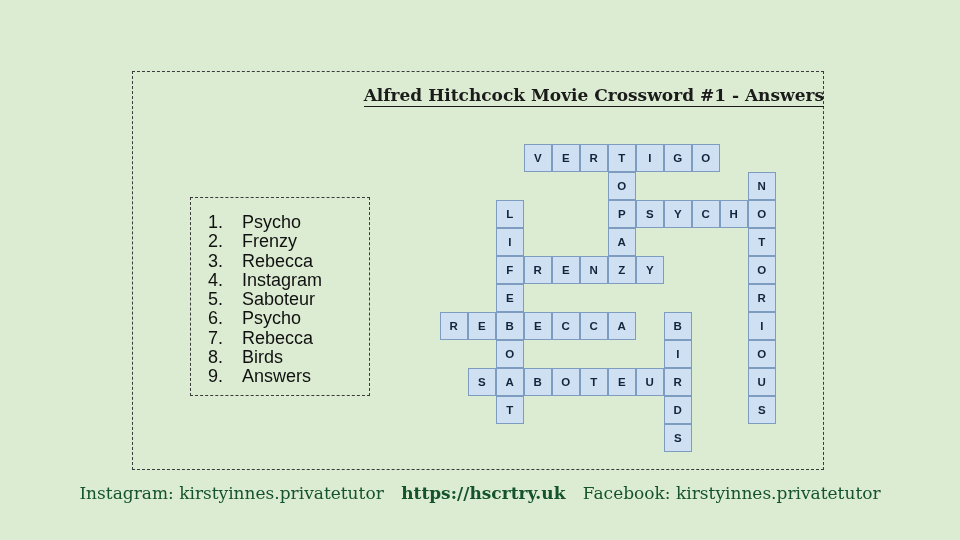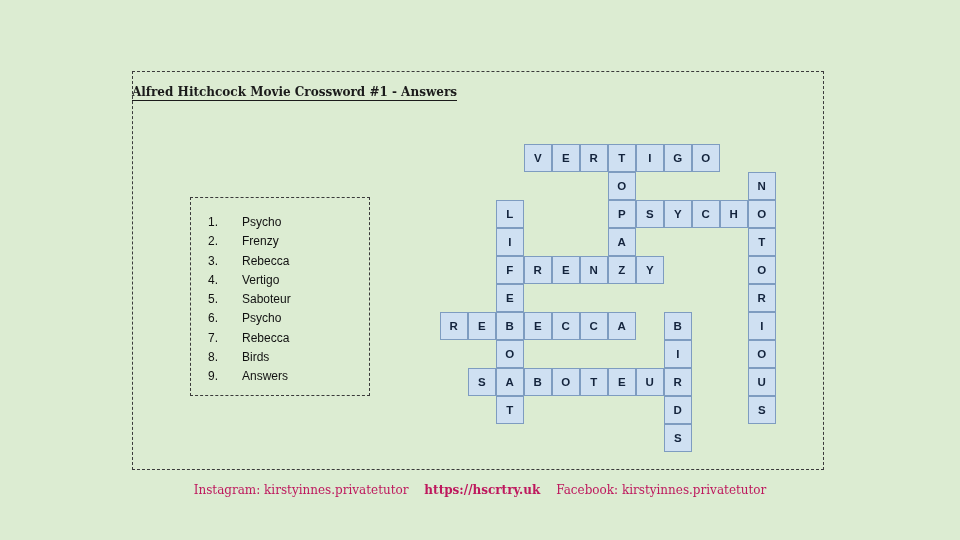--- a/index.html
+++ b/index.html
@@ -27,24 +27,24 @@
     width: 692px;
     height: 399px;
     border: 1.5px dashed #3a3a3a;
     box-sizing: border-box;
   }
   #page-title {
     position: absolute;
     left: 132px;
     top: 85px;
     width: 692px;
-    text-align: left;
+    text-align: right;
     font-family: "DejaVu Serif", serif;
     font-weight: bold;
-    font-size: 12px;
+    font-size: 17px;
     color: #1b1b1b;
   }
   #page-title span {
     border-bottom: 1.5px solid #1b1b1b;
     padding-bottom: 1px;
   }
   #answers-box {
     position: absolute;
     left: 190px;
     top: 197px;
@@ -53,21 +53,21 @@
     border: 1.5px dashed #3a3a3a;
     box-sizing: border-box;
   }
   #answers-list {
     position: absolute;
     left: 208px;
     top: 213px;
     margin: 0;
     padding: 0;
     list-style: none;
-    font-size: 12px;
+    font-size: 18px;
     color: #111;
     line-height: 19.3px;
   }
   #answers-list li {
     white-space: nowrap;
   }
   #answers-list .num {
     display: inline-block;
     width: 34px;
     text-align: left;
@@ -94,43 +94,43 @@
     justify-content: center;
     letter-spacing: 0.5px;
   }
   #footer {
     position: absolute;
     left: 0;
     top: 483px;
     width: 960px;
     text-align: center;
     font-family: "DejaVu Serif", serif;
-    font-size: 12px;
-    color: #be185d;
+    font-size: 17px;
+    color: #14532d;
   }
   #footer .seg { display: inline-block; vertical-align: baseline; }
   #footer .bold { font-weight: bold; margin: 0 12px; }
 </style>
 </head>
 <body>
 
 <div id="slide">
 
   <div id="content-frame"></div>
 
   <div id="page-title">
     <span>Alfred Hitchcock Movie Crossword #1 - Answers</span>
   </div>
 
   <div id="answers-box"></div>
   <ul id="answers-list">
       <li><span class="num">1.</span><span>Psycho</span></li>
       <li><span class="num">2.</span><span>Frenzy</span></li>
       <li><span class="num">3.</span><span>Rebecca</span></li>
-      <li><span class="num">4.</span><span>Vertigo</span></li>
+      <li><span class="num">4.</span><span>Instagram</span></li>
       <li><span class="num">5.</span><span>Saboteur</span></li>
       <li><span class="num">6.</span><span>Psycho</span></li>
       <li><span class="num">7.</span><span>Rebecca</span></li>
       <li><span class="num">8.</span><span>Birds</span></li>
       <li><span class="num">9.</span><span>Answers</span></li>
     </ul>
 
   <div id="grid">
       <div class="cell" style="left: 84px; top: 0px;">V</div>
       <div class="cell" style="left: 112px; top: 0px;">E</div>

